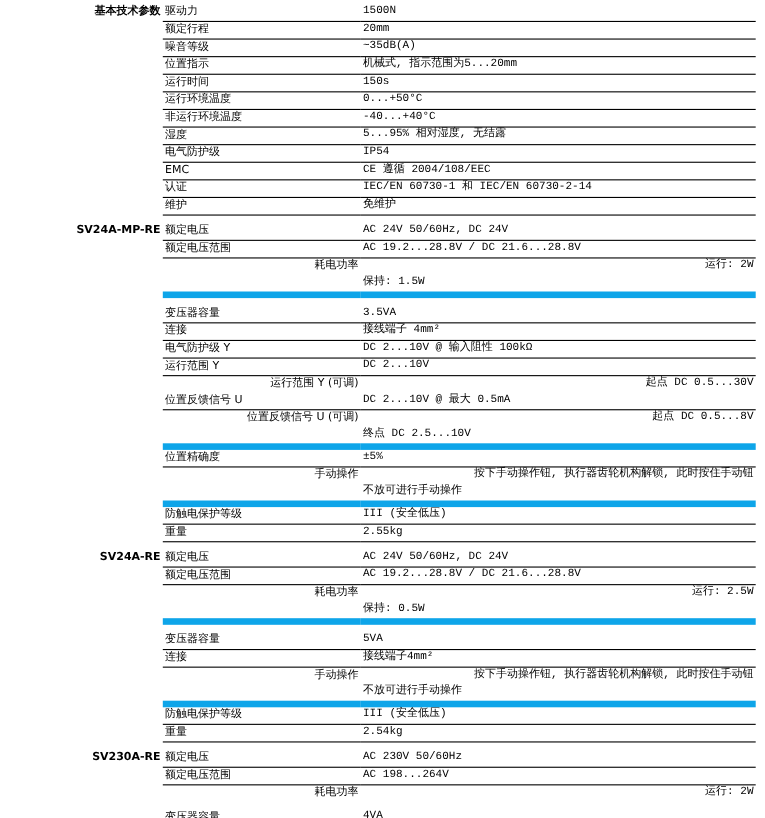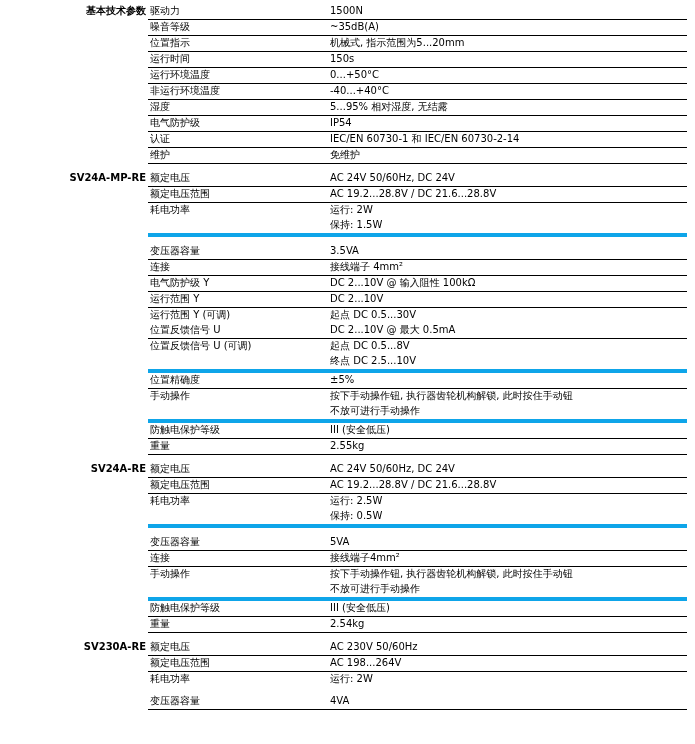--- a/index.html
+++ b/index.html
@@ -42,34 +42,36 @@
     font-weight: bold;
     padding-right: 8px;
     white-space: nowrap;
   }
   td.label {
     padding-left: 4px;
     margin-top: 48px;
   }
   td.value {
     padding-left: 2px;
+    font-family: Liberation Mono, monospace;
   }
   
   tr.ruled td.label,
   tr.ruled td.value {
     border-bottom: 1px solid #000000;
   }
   
   tr.cont td.label,
   tr.cont td.value {
     border-bottom: none;
+    text-align: right;
   }
   tr.cont-end td.label,
   tr.cont-end td.value {
-    border-bottom: 4px solid #0ea5e9;
+    border-bottom: 6px solid #0ea5e9;
   }
   
   tr.spacer td {
     height: 7px;
     padding: 0;
     border: none;
     font-size: 0;
     line-height: 0;
   }
 </style>
@@ -84,20 +86,25 @@
       <col class="c-value">
     </colgroup>
     <tbody>
         <tr class="ruled">
           <td class="section">基本技术参数</td>
           <td class="label">驱动力</td>
           <td class="value">1500N</td>
         </tr>
         <tr class="ruled">
           <td class="section">&nbsp;</td>
+          <td class="label">额定行程</td>
+          <td class="value">20mm</td>
+        </tr>
+        <tr class="ruled">
+          <td class="section">&nbsp;</td>
           <td class="label">噪音等级</td>
           <td class="value">~35dB(A)</td>
         </tr>
         <tr class="ruled">
           <td class="section">&nbsp;</td>
           <td class="label">位置指示</td>
           <td class="value">机械式, 指示范围为5...20mm</td>
         </tr>
         <tr class="ruled">
           <td class="section">&nbsp;</td>
@@ -116,20 +123,25 @@
         </tr>
         <tr class="ruled">
           <td class="section">&nbsp;</td>
           <td class="label">湿度</td>
           <td class="value">5...95% 相对湿度, 无结露</td>
         </tr>
         <tr class="ruled">
           <td class="section">&nbsp;</td>
           <td class="label">电气防护级</td>
           <td class="value">IP54</td>
+        </tr>
+        <tr class="ruled">
+          <td class="section">&nbsp;</td>
+          <td class="label">EMC</td>
+          <td class="value">CE 遵循 2004/108/EEC</td>
         </tr>
         <tr class="ruled">
           <td class="section">&nbsp;</td>
           <td class="label">认证</td>
           <td class="value">IEC/EN 60730-1 和 IEC/EN 60730-2-14</td>
         </tr>
         <tr class="ruled">
           <td class="section">&nbsp;</td>
           <td class="label">维护</td>
           <td class="value">免维护</td>

